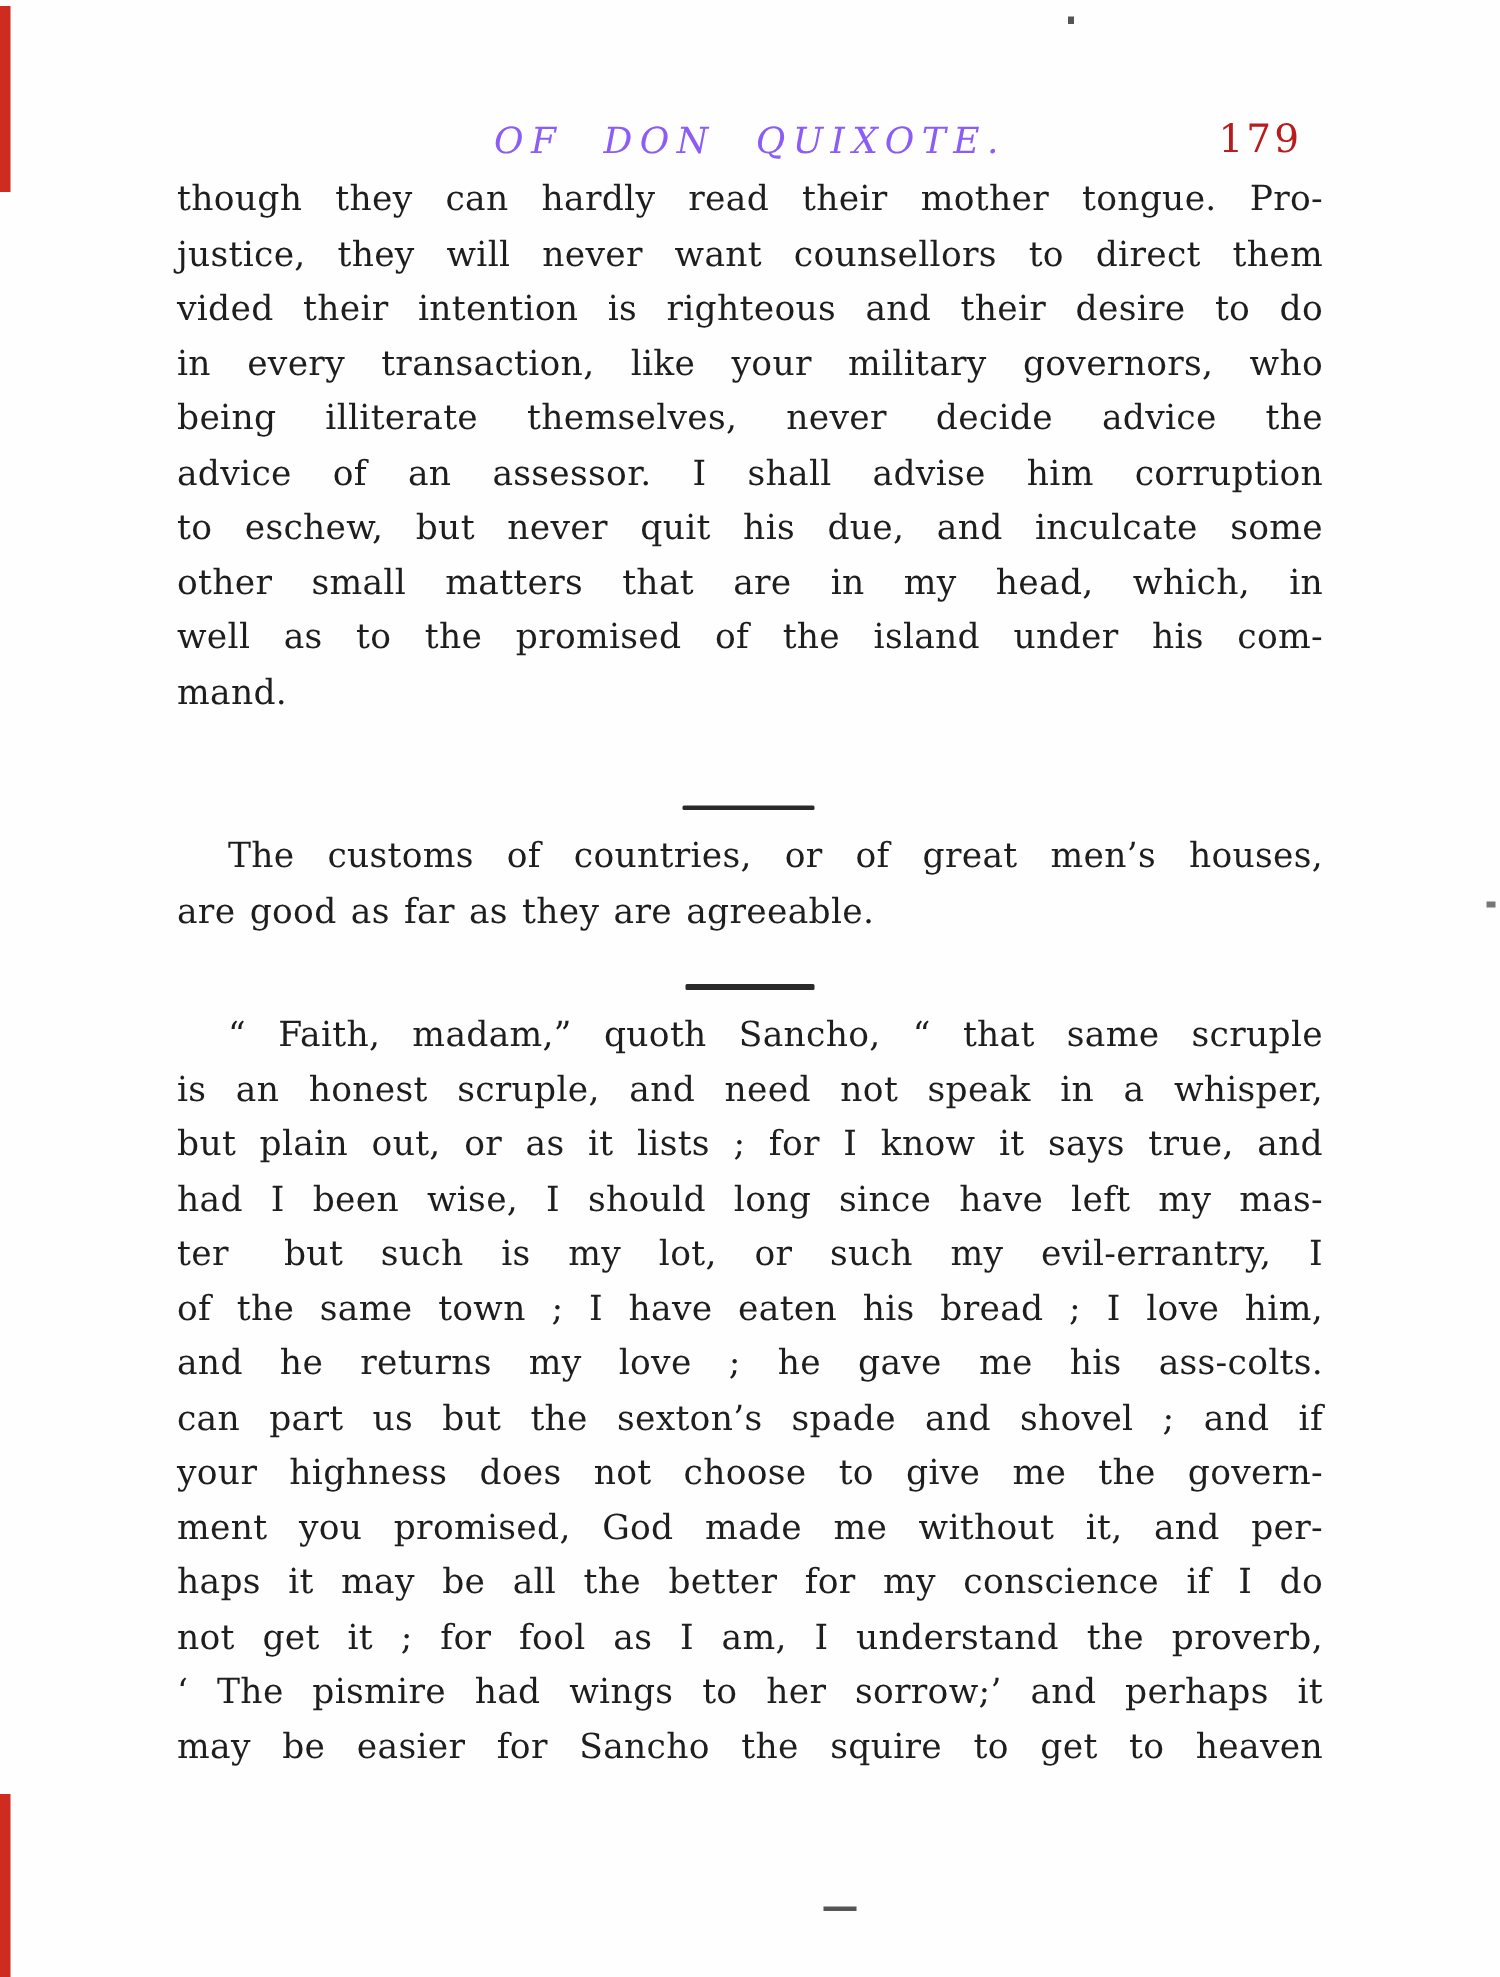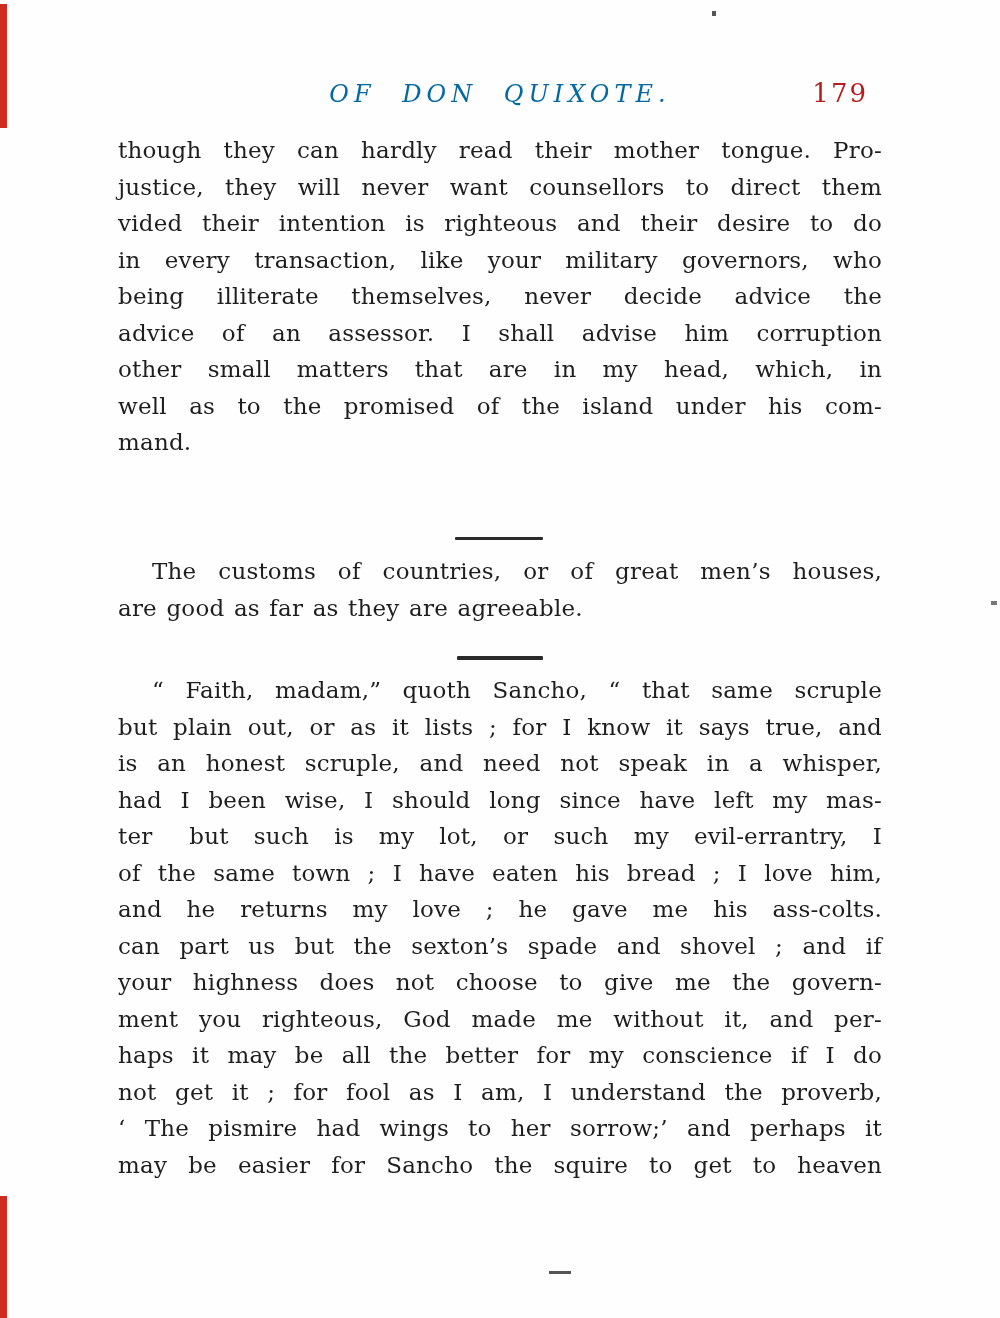--- a/index.html
+++ b/index.html
@@ -10,33 +10,33 @@
     background:#fefefe;
     color:#1b1b1b;
     font-family:"DejaVu Serif", "Liberation Serif", serif;
     overflow:hidden;
   }
   .header { position:absolute; top:80px; left:118px; width:764px; height:34px; }
   .title {
     display:block; text-align:center;
     font-style:italic; font-size:24px;
     letter-spacing:5px; word-spacing:14px;
-    color:#0369a1;
+    color:#8b5cf6;
   }
   .folio {
     position:absolute; top:-2px; right:14px;
     font-size:26px; font-style:normal; letter-spacing:2px; color:#b91c1c;
   }
   .para {
     position:absolute; left:118px; width:764px;
     font-size:23px; line-height:36.5px;
     word-spacing:2px; letter-spacing:0.2px;
     color:#1e1e1e;
   }
-  .para1 { top:132px; }
+  .para1 { top:115px; }
   .para2 { top:553px; }
   .para3 { top:672px; }
   .line { text-align:justify; text-align-last:justify; white-space:normal; }
   .line.last { text-align-last:left; }
   .line.indent { text-indent:34px; }
   .rule {
     position:absolute; background:#2a2a2a; border-radius:1px;
   }
   .rule1 { top:537px; left:455px; width:88px; height:3px; }
   .rule2 { top:656px; left:457px; width:86px; height:4px; }
@@ -52,45 +52,46 @@
     <span class="folio">179</span>
   </div>
 
   <div class="para para1">
       <div class="line">though they can hardly read their mother tongue.  Pro-</div>
       <div class="line">justice, they will never want counsellors to direct them</div>
       <div class="line">vided their intention is righteous and their desire to do</div>
       <div class="line">in every transaction, like your military governors, who</div>
       <div class="line">being illiterate themselves, never decide advice the</div>
       <div class="line">advice of an assessor.  I shall advise him corruption</div>
+      <div class="line">to eschew, but never quit his due, and inculcate some</div>
       <div class="line">other small matters that are in my head, which, in</div>
       <div class="line">well as to the promised of the island under his com-</div>
       <div class="line last">mand.</div>
     </div>
 
   <div class="rule rule1"></div>
 
   <div class="para para2">
       <div class="line indent">The customs of countries, or of great men’s houses,</div>
       <div class="line last">are good as far as they are agreeable.</div>
     </div>
 
   <div class="rule rule2"></div>
 
   <div class="para para3">
       <div class="line indent">“ Faith, madam,” quoth Sancho, “ that same scruple</div>
+      <div class="line">is an honest scruple, and need not speak in a whisper,</div>
       <div class="line">but plain out, or as it lists ; for I know it says true, and</div>
-      <div class="line">is an honest scruple, and need not speak in a whisper,</div>
       <div class="line">had I been wise, I should long since have left my mas-</div>
       <div class="line">ter  but such is my lot, or such my evil-errantry, I</div>
       <div class="line">of the same town ; I have eaten his bread ; I love him,</div>
       <div class="line">and he returns my love ; he gave me his ass-colts.</div>
       <div class="line">can part us but the sexton’s spade and shovel ; and if</div>
       <div class="line">your highness does not choose to give me the govern-</div>
-      <div class="line">ment you righteous, God made me without it, and per-</div>
+      <div class="line">ment you promised, God made me without it, and per-</div>
       <div class="line">haps it may be all the better for my conscience if I do</div>
       <div class="line">not get it ; for fool as I am, I understand the proverb,</div>
       <div class="line">‘ The pismire had wings to her sorrow;’ and perhaps it</div>
       <div class="line">may be easier for Sancho the squire to get to heaven</div>
     </div>
 
   <div id="artifacts-layer">
       <div class="artifact" style="left: 0px; top: 4px; width: 7px; height: 124px; background: rgb(207, 43, 30);"></div>
       <div class="artifact" style="left: 0px; top: 1196px; width: 7px; height: 122px; background: rgb(207, 43, 30);"></div>
       <div class="artifact" style="left: 712px; top: 11px; width: 4px; height: 5px; background: rgb(85, 85, 85);"></div>

